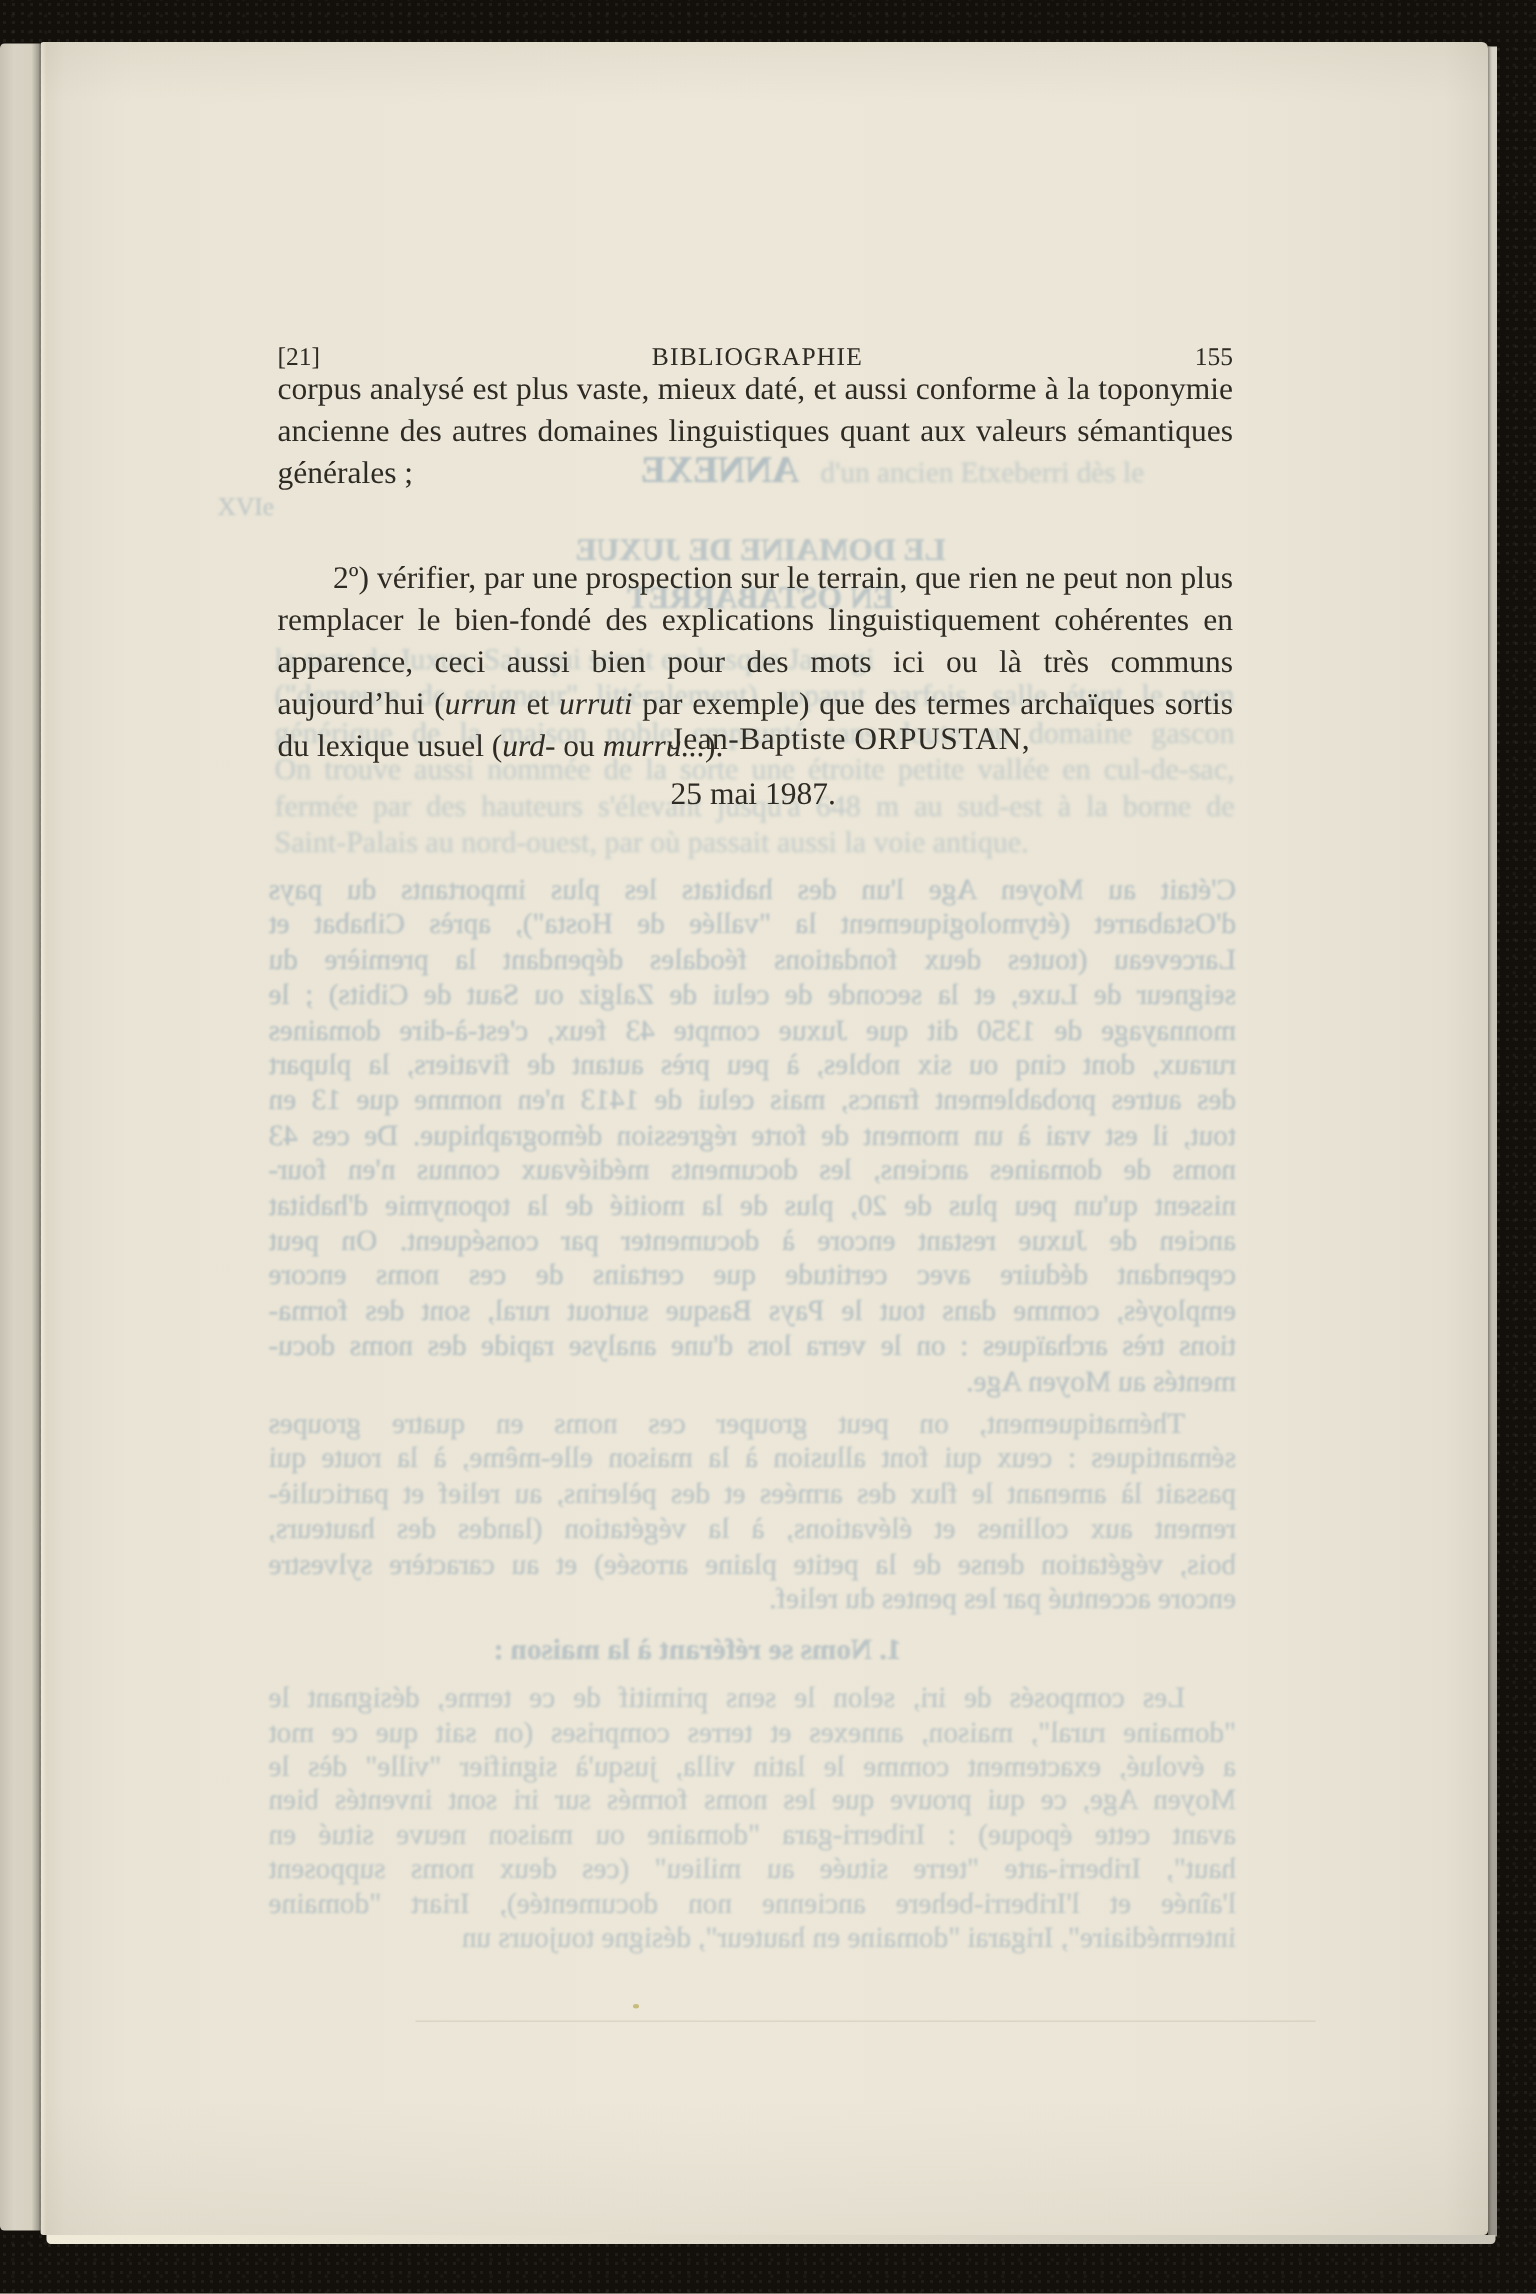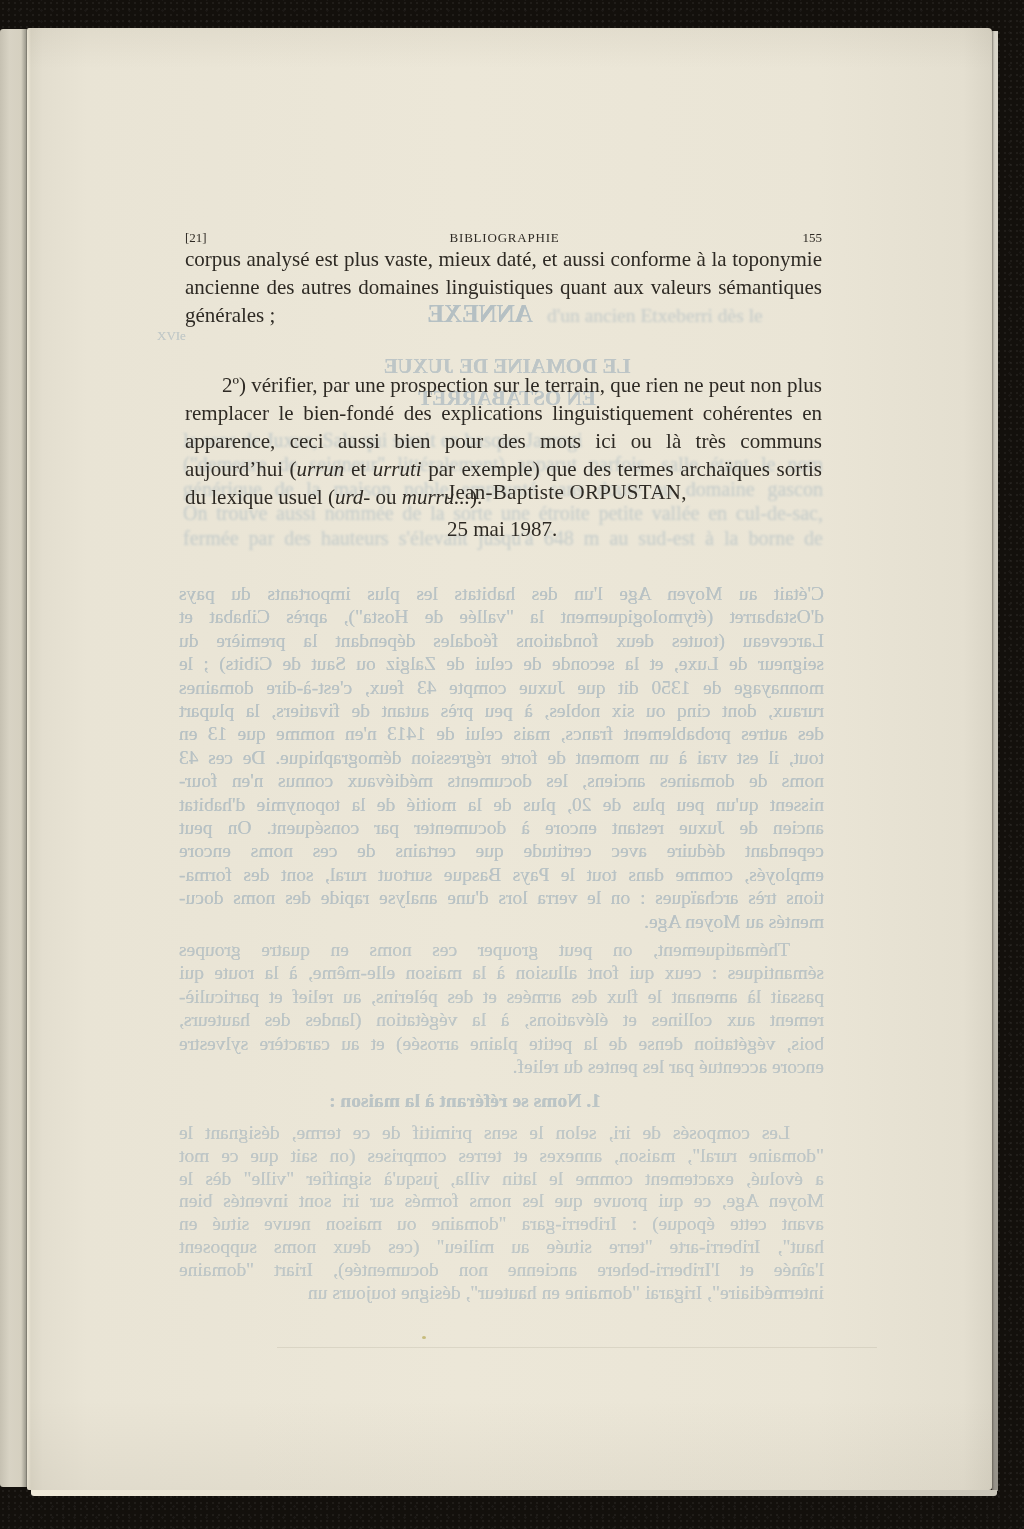--- a/index.html
+++ b/index.html
@@ -43,21 +43,21 @@
   .bottom-edge-strip{
     position:absolute;left:31px;top:1490px;width:966px;height:6px;
     background:linear-gradient(90deg,#f0ead9 0,#ddd8c8 55%,#cac6b9 100%);
     border-radius:0 0 3px 3px;
   }
 
   
   .pheader{
     position:absolute;left:158px;top:167px;width:637px;
     display:flex;justify-content:space-between;align-items:baseline;
-    font-size:13px;line-height:22px;z-index:3;text-align:center;
+    font-size:17px;line-height:22px;z-index:3;text-align:center;
   }
   .pheader .htitle{letter-spacing:.8px;margin-top:32px;}
 
   
   .para{
     position:absolute;left:158px;width:637px;margin:0;
     font-size:21px;line-height:28px;text-align:justify;z-index:3;
   }
   .p1{top:217px;}
   .p2{top:303px;text-indent:37px;margin-top:40px;}
@@ -75,21 +75,21 @@
   
   .ghost{
     position:absolute;color:#7f9ab0;z-index:1;
     filter:blur(.7px);
     text-shadow:0 0 .6px currentColor;
   }
   .mirror{transform:scaleX(-1);}
   .g-annexe{left:368px;top:272px;width:170px;text-align:center;
     font-weight:bold;font-size:25px;opacity:.5;}
   .g-frag-right{left:520px;top:277px;width:300px;font-size:19.5px;opacity:.3;filter:blur(1px);}
-  .g-frag-left{left:130px;top:300px;width:70px;font-size:13px;opacity:.35;}
+  .g-frag-left{left:118px;top:300px;width:70px;font-size:17px;opacity:.35;}
   .g-title{left:200px;top:322px;width:560px;text-align:center;
     font-weight:bold;font-size:21px;line-height:32px;opacity:.42;}
   .g-offset{left:156px;top:400px;width:640px;font-size:20px;line-height:24.4px;
     opacity:.38;color:#93aab9;filter:blur(.9px);}
   .g-b1{left:152px;top:554px;width:645px;font-size:19.5px;line-height:23.4px;opacity:.46;}
   .g-b2{left:152px;top:910px;width:645px;font-size:19.5px;line-height:23.4px;opacity:.42;}
   .g-heading{left:152px;top:1062px;width:645px;font-size:19.5px;font-weight:bold;opacity:.44;}
   .g-heading > div{text-align:right;padding-right:150px;}
   .g-b3{left:152px;top:1094px;width:645px;font-size:19.5px;line-height:22.8px;opacity:.40;}
   .gline{text-align:justify;text-align-last:justify;white-space:nowrap;overflow:hidden;}
@@ -118,20 +118,21 @@
       <div class="gtl">LE DOMAINE DE JUXUE</div>
       <div class="gtl">EN OSTABARRET</div>
     </div>
 
     <div class="ghost g-offset">
       <div class="gline short">la sens de Juxue, Sala qui serait en basque Jauregi</div>
       <div class="gline">("demeure de seigneur" littéralement) apparut parfois, salle étant le nom</div>
       <div class="gline">générique de la maison noble emprunté sans doute au domaine gascon</div>
       <div class="gline">On trouve aussi nommée de la sorte une étroite petite vallée en cul-de-sac,</div>
       <div class="gline">fermée par des hauteurs s'élevant jusqu'à 648 m au sud-est à la borne de</div>
+      <div class="gline short">Saint-Palais au nord-ouest, par où passait aussi la voie antique.</div>
     </div>
 
     <div class="ghost mirror g-b1">
       <div class="gline">C'était au Moyen Age l'un des habitats les plus importants du pays</div>
       <div class="gline">d'Ostabarret (étymologiquement la "vallée de Hosta"), après Cihabat et</div>
       <div class="gline">Larceveau (toutes deux fondations féodales dépendant la première du</div>
       <div class="gline">seigneur de Luxe, et la seconde de celui de Zalgiz ou Saut de Cibits) ; le</div>
       <div class="gline">monnayage de 1350 dit que Juxue compte 43 feux, c'est-à-dire domaines</div>
       <div class="gline">ruraux, dont cinq ou six nobles, à peu près autant de fivatiers, la plupart</div>
       <div class="gline">des autres probablement francs, mais celui de 1413 n'en nomme que 13 en</div>

